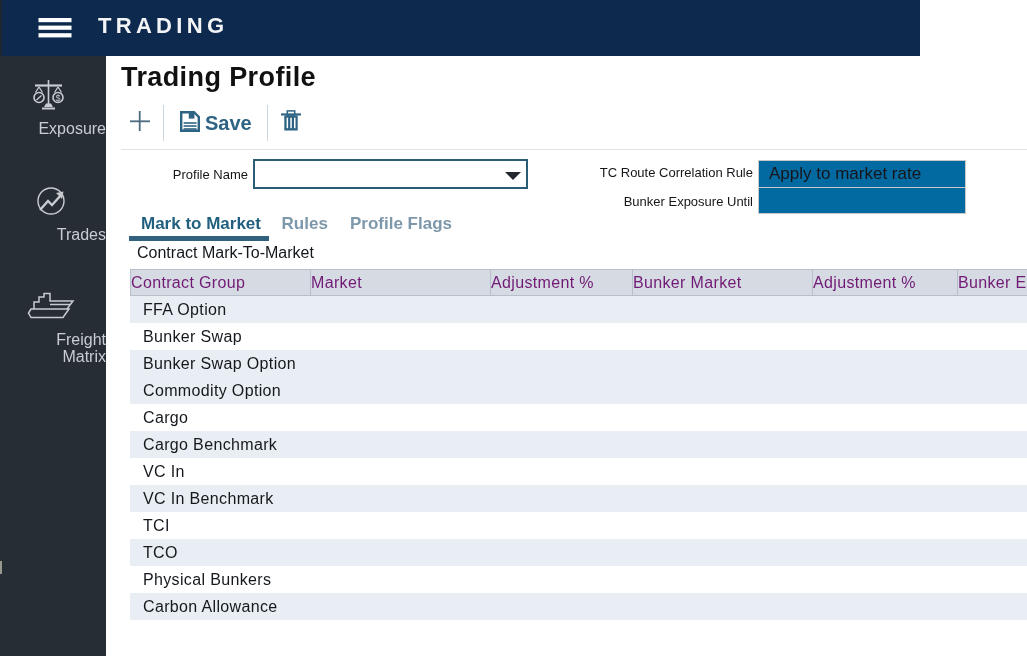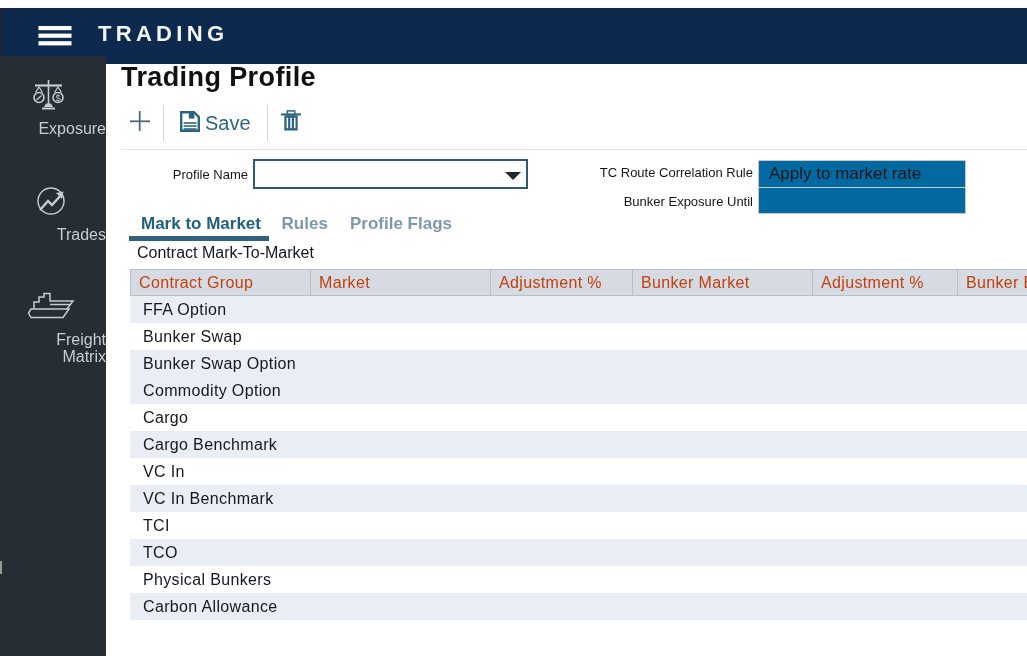--- a/index.html
+++ b/index.html
@@ -1,43 +1,43 @@
 <!DOCTYPE html>
 <html><head>
 <meta charset="utf-8">
 <style>
 *{margin:0;padding:0;box-sizing:border-box}
 html,body{width:1027px;height:656px;overflow:hidden}
 body{font-family:"Liberation Sans",sans-serif;position:relative;background:#fff}
 .abs{position:absolute}
 
-.hdr{position:absolute;left:0;top:8px;width:1027px;height:56px;background:#0d2a4e}
+.hdr{position:absolute;left:0;top:0;width:920px;height:56px;background:#0d2a4e}
 .edge{position:absolute;left:0;top:0;width:2px;height:56px;background:#1d2530}
 .brand{position:absolute;left:98px;top:15px;color:#f2f4f6;font-weight:bold;font-size:22px;line-height:22px;letter-spacing:4.3px}
 
 .side{position:absolute;left:0;top:56px;width:106px;height:600px;background:#262d35}
 .navlbl{position:absolute;width:106px;text-align:right;color:#c9cdd1;font-size:16px;line-height:17px}
 .handle{position:absolute;left:0;top:505px;width:2px;height:13px;background:#99988c}
 
 .tdiv{position:absolute;top:105px;width:1px;height:36px;background:#ccd6de}
-.savetxt{position:absolute;left:205px;top:112px;font-size:20px;line-height:22px;font-weight:normal;color:#2d6484}
+.savetxt{position:absolute;left:205px;top:112px;font-size:20px;line-height:22px;font-weight:bold;color:#2d6484}
 .hrule{position:absolute;left:121px;right:0;top:149px;height:1px;background:#e0e4e8}
 
 .lbl{position:absolute;font-size:13px;line-height:20px;color:#16161a;text-align:right}
 .select{position:absolute;left:253px;top:159px;width:275px;height:30px;border:2.5px solid #2b5c77;background:#fff}
 .sel-arrow{position:absolute;right:5px;top:11px;width:0;height:0;border-left:8.7px solid transparent;border-right:8.7px solid transparent;border-top:8.7px solid #23272e}
 .inp{position:absolute;left:758px;width:208px;border:1px solid #c9c9c9;background:#0369a1;font-size:17px;color:#16161a;padding-left:10px}
 
 .tab{position:absolute;top:214px;font-size:17px;line-height:20px;font-weight:bold;color:#7e98ab}
 .tab.active{color:#21607f}
 .tabline{position:absolute;left:129px;top:236px;width:140px;height:4.5px;background:#31617e}
 
 .grid{position:absolute;left:130px;top:269px;width:897px}
 .ghead{display:flex;height:27px;background:#d6dae3;border-top:1px solid #b7c0ca;border-bottom:1px solid #b7c0ca;border-left:1px solid #b7c0ca}
-.ghead div{flex:0 0 auto;border-right:1px solid #b7c0ca;font-size:16px;color:#c2410c;line-height:25px;padding-left:8px;letter-spacing:0.35px;overflow:hidden;white-space:nowrap}
+.ghead div{flex:0 0 auto;border-right:1px solid #b7c0ca;font-size:16px;color:#701a75;line-height:25px;padding-left:0;letter-spacing:0.35px;overflow:hidden;white-space:nowrap}
 .grow{height:27px;font-size:16px;color:#15191e;line-height:27px;padding-left:13px;letter-spacing:0.35px;white-space:nowrap}
 .grow.lt{background:#e8eef3}
 .c1{width:180px}.c2{width:180px}.c3{width:142px}.c4{width:180px}.c5{width:145px}.c6{width:200px}
 .cmtm{position:absolute;left:137px;top:244px;font-size:16px;line-height:18px;color:#14181d}
 </style>
 </head>
 <body>
 <div class="hdr">
   <div class="edge"></div>
   <svg class="abs" style="left:37.5px;top:17.5px" width="34" height="20" viewBox="0 0 34 20">

